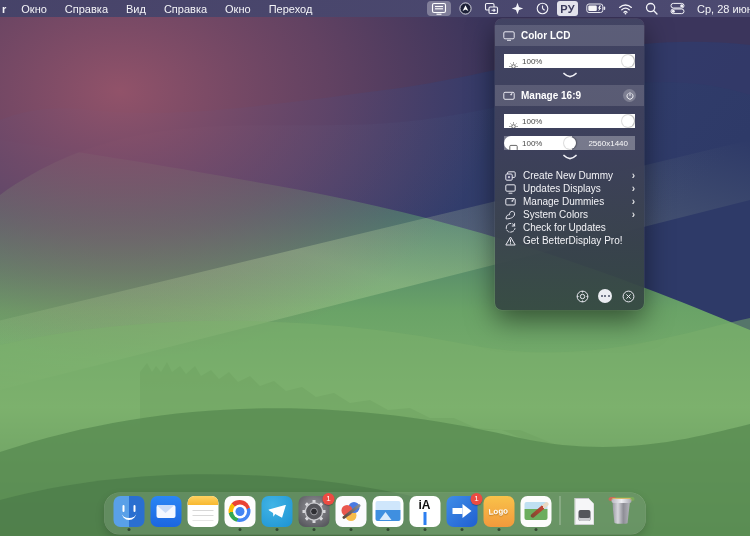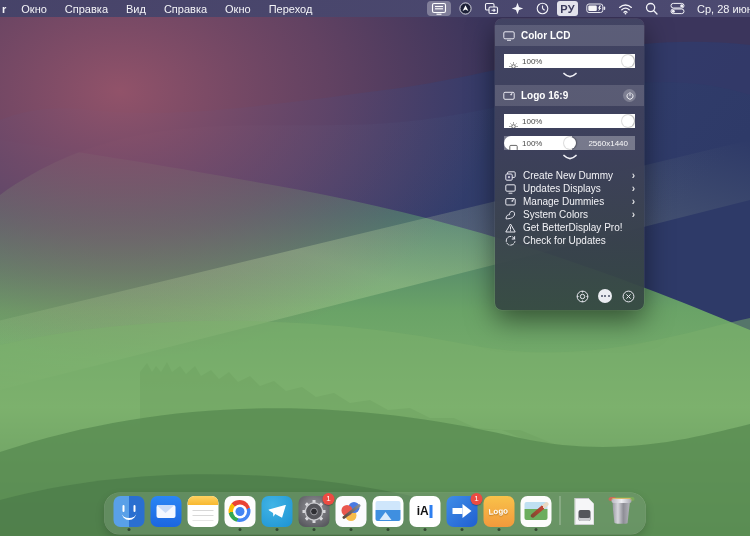--- a/index.html
+++ b/index.html
@@ -92,21 +92,21 @@
     clip-path:polygon(0 38%, 100% 0, 78% 100%, 40% 72%, 30% 92%, 28% 64%); }
   .ic-settings { background:radial-gradient(circle at 50% 40%, #9a9aa0, #4c4c52); }
   .ic-pixel { background:#fbfbfd; }
   .ic-pixel::before { content:""; position:absolute; left:6px; top:9px; width:11px; height:11px; border-radius:50%;
     background:#e8483f; box-shadow:7px -3px 0 #3b6fe0, 4px 5px 0 #f6b73c; opacity:.92; }
   .ic-pixel::after { content:""; position:absolute; left:5px; top:14px; width:22px; height:3px; background:linear-gradient(90deg,#5a4638,#8a8f98); border-radius:2px; transform:rotate(-38deg); }
   .ic-photos { background:#fff; }
   .ic-photos::before { content:""; position:absolute; left:3px; right:3px; top:5px; bottom:6px; border-radius:2px;
     background:linear-gradient(180deg,#cfe6fb 45%, #3f8fe0 45%); }
   .ic-photos::after { content:""; position:absolute; left:7px; bottom:7px; border-left:6px solid transparent; border-right:6px solid transparent; border-bottom:8px solid #eaf4ff; opacity:.9; }
-  .ic-ia { background:#fff; display:flex; align-items:center; justify-content:center; }
+  .ic-ia { background:#fff; display:flex; align-items:center; justify-content:center;flex-direction:column; }
   .ic-ia .ia-text { font-size:12px; font-weight:bold; color:#111; }
   .ic-ia .ia-caret { display:inline-block; width:2.5px; height:13px; background:#2d7ff0; margin-left:1px; vertical-align:-2px; }
   .ic-arrow { background:linear-gradient(135deg,#3f8de8,#1f5fd0); }
   .ic-arrow::before { content:""; position:absolute; left:6px; top:12.5px; width:10px; height:6px; background:#fff; }
   .ic-arrow::after { content:""; position:absolute; left:16px; top:8px; border-top:7.5px solid transparent; border-bottom:7.5px solid transparent; border-left:9px solid #fff; }
   .ic-logo { background:linear-gradient(180deg,#f9c24a,#f2993c); display:flex; align-items:center; justify-content:center; }
   .ic-logo .logo-text { color:#fff; font-size:8px; font-weight:bold; text-shadow:0 1px 1px rgba(140,80,0,.5); transform:rotate(-4deg); }
   .ic-editor { background:#fcfcfc; }
   .ic-editor::before { content:""; position:absolute; left:4px; top:6px; width:23px; height:18px; border-radius:2px;
     background:linear-gradient(180deg,#bfe0f2 40%, #6cae5e 40%); }
@@ -268,21 +268,21 @@
           <path d="M2,1.5 Q8,7.5 14,1.5"></path>
         </svg>
       </div>
     </div>
 
     <div class="section-header" style="margin-top:3px;">
       <svg width="12" height="10" viewBox="0 0 12 10" fill="none" stroke="#e8e8f0" stroke-width="1">
         <rect x="0.8" y="1.3" width="10.4" height="7" rx="1.2"></rect>
           <path d="M7.5,3.8 l2.2,-2.2 M7.5,3.8 l1,0.2 l0.2,-1.2" stroke-width="0.9"></path>
       </svg>
-      <span>Logo 16:9</span>
+      <span>Manage 16:9</span>
       <span class="spacer"></span>
       <span class="power-btn">
         <svg width="8" height="8" viewBox="0 0 8 8" fill="none" stroke="#f0f0f6" stroke-width="1" stroke-linecap="round">
           <path d="M4,0.6 V3.4"></path>
           <path d="M2.1,1.6 A3.1,3.1 0 1 0 5.9,1.6"></path>
         </svg>
       </span>
     </div>
     <div class="sliders">
       <div class="slider full">
@@ -350,35 +350,35 @@
         <span class="t-icon">
           <svg width="11" height="10" viewBox="0 0 11 10" fill="none" stroke="#e8e8f0" stroke-width="1">
             <path d="M1,8.8 C1,5.5 3,4.5 4.6,4.8 C4.2,3 5.6,1.2 7.4,1.4 C9.2,1.6 10,3.4 9.4,5 C8.6,7.4 5.4,9 1,8.8 Z"></path>
           </svg>
         </span>
         <span class="t-label">System Colors</span>
         <span class="t-chevron">›</span>
       </div>
       <div class="tool-row">
         <span class="t-icon">
+          <svg width="11" height="11" viewBox="0 0 11 11" fill="none" stroke="#e8e8f0" stroke-width="1" stroke-linecap="round">
+            <path d="M9.6,4 A4.4,4.4 0 1 0 9.9,6.6" stroke-dasharray="3 1.6"></path>
+            <path d="M9.6,1.6 V4 H7.2" stroke-dasharray="none"></path>
+          </svg>
+        </span>
+        <span class="t-label">Check for Updates</span>
+      </div>
+      <div class="tool-row">
+        <span class="t-icon">
           <svg width="11" height="10" viewBox="0 0 11 10" fill="none" stroke="#e8e8f0" stroke-width="1" stroke-linejoin="round">
             <path d="M5.5,1 L10.2,9 H0.8 Z"></path>
             <path d="M5.5,3.8 V6.2 M5.5,7.6 V7.9" stroke-linecap="round"></path>
           </svg>
         </span>
         <span class="t-label">Get BetterDisplay Pro!</span>
-      </div>
-      <div class="tool-row">
-        <span class="t-icon">
-          <svg width="11" height="11" viewBox="0 0 11 11" fill="none" stroke="#e8e8f0" stroke-width="1" stroke-linecap="round">
-            <path d="M9.6,4 A4.4,4.4 0 1 0 9.9,6.6" stroke-dasharray="3 1.6"></path>
-            <path d="M9.6,1.6 V4 H7.2" stroke-dasharray="none"></path>
-          </svg>
-        </span>
-        <span class="t-label">Check for Updates</span>
       </div>
     </div>
 
     <div class="panel-footer">
       <span class="footer-btn">
         <svg width="13" height="13" viewBox="0 0 13 13" fill="none" stroke="#e9e9f0" stroke-width="1">
           <circle cx="6.5" cy="6.5" r="5.4"></circle>
           <circle cx="6.5" cy="6.5" r="2.2"></circle>
           <path d="M6.5,1.1 V2.6 M6.5,10.4 V11.9 M1.1,6.5 H2.6 M10.4,6.5 H11.9" stroke-width="0.9"></path>
         </svg>

